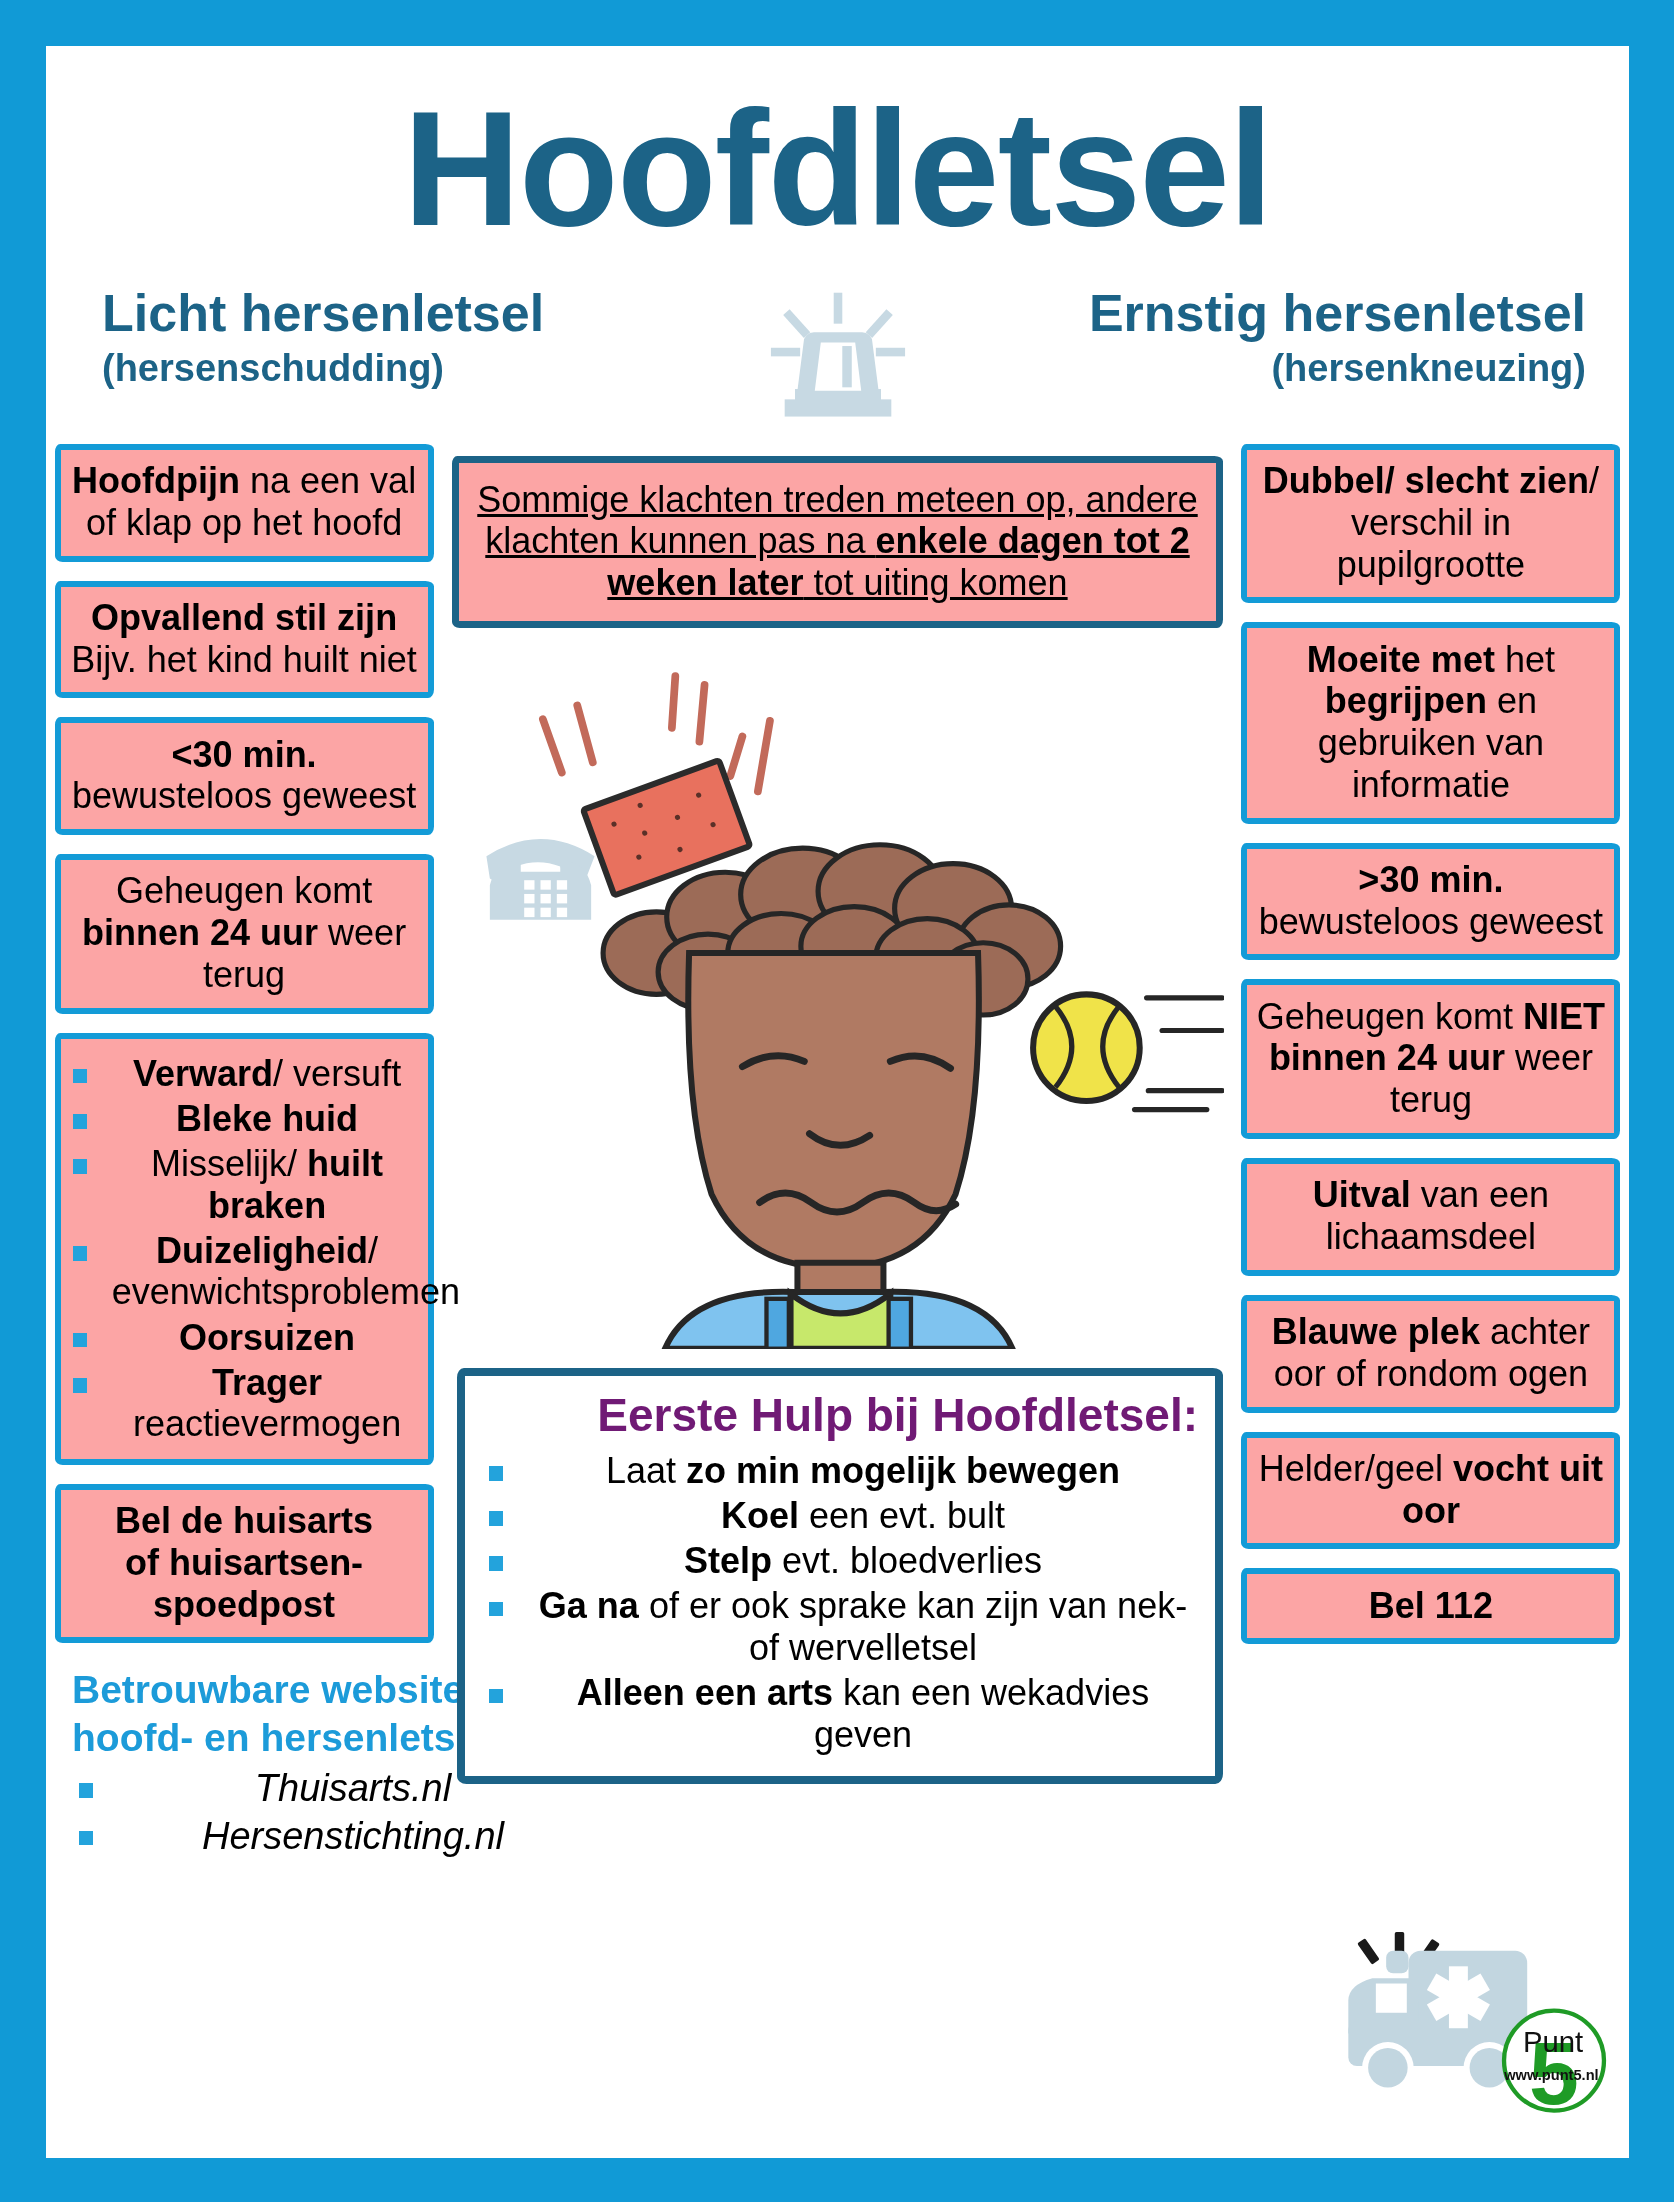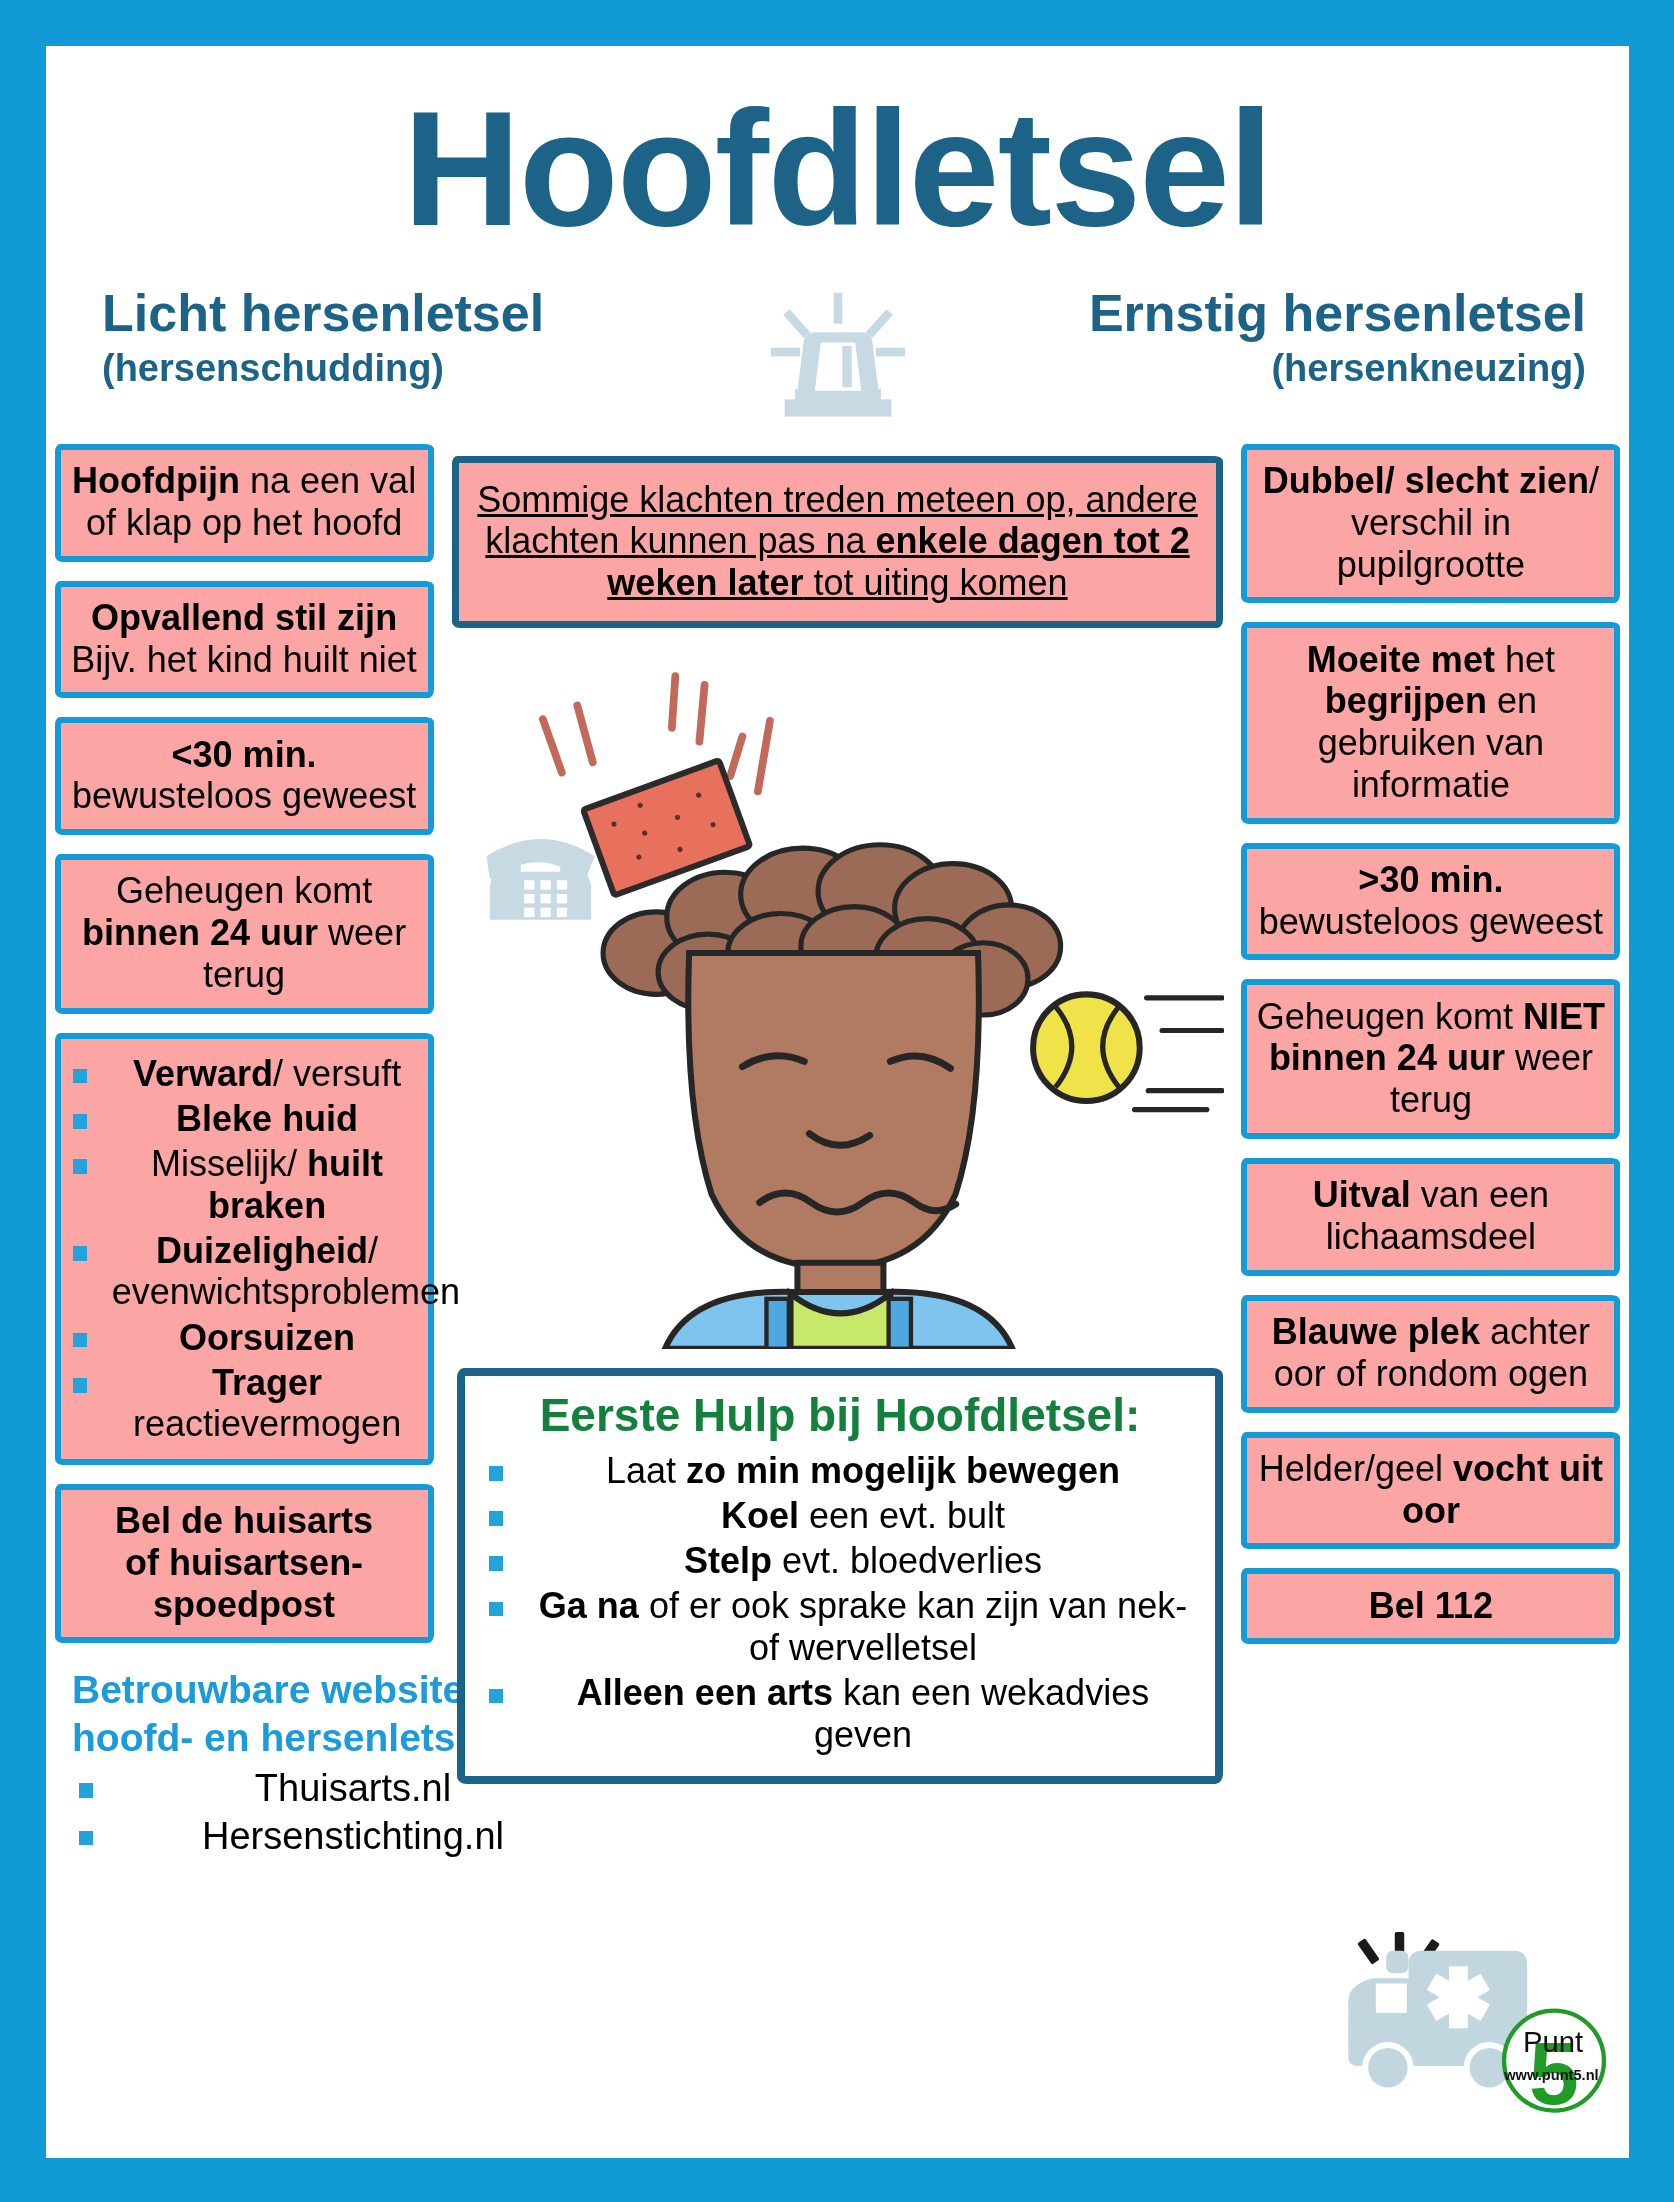--- a/index.html
+++ b/index.html
@@ -88,21 +88,21 @@
 
   
   .firstaid {
     position:absolute; left:411px; top:938px; width:766px;
     border:8.6px solid #1C6387;
     border-radius:6.9px 10.3px 7.7px 9.5px / 9.5px 6.9px 10.3px 7.7px;
     background:#fff;
     padding:13.8px 17px 17px;
   }
   .fa-title {
-    text-align:center; color:#15803d; font-weight:700;
+    text-align:right; color:#701a75; font-weight:700;
     font-size:46px; line-height:1.12; margin-bottom:8.6px;
   }
 
   
   ul.blist { list-style:none; }
   ul.blist li {
     position:relative; padding-left:46px; font-size:36px;
     line-height:1.16; margin-bottom:3.4px; text-align:center;
   }
   ul.blist li::before {
@@ -112,21 +112,21 @@
   ul.blist li b { font-weight:700; }
 
   
   .websites {
     position:absolute; left:26px; top:1236px; width:516px;
   }
   .web-head {
     color:#1C9BD9; font-weight:700; font-size:39px; line-height:1.22;
     margin-bottom:5.2px;
   }
-  .websites ul.blist li { font-size:38px; }
+  .websites ul.blist li { font-size:38px;font-style:italic; }
   .websites ul.blist li::before { top:17px; }
 
   
   .ambulance {
     position:absolute; right:33px; bottom:5.2px; width:258px; height:181px;
   }
   .punt5 {
     position:absolute; right:19px; bottom:1.7px; width:112px; height:112px;
   }
 </style>

